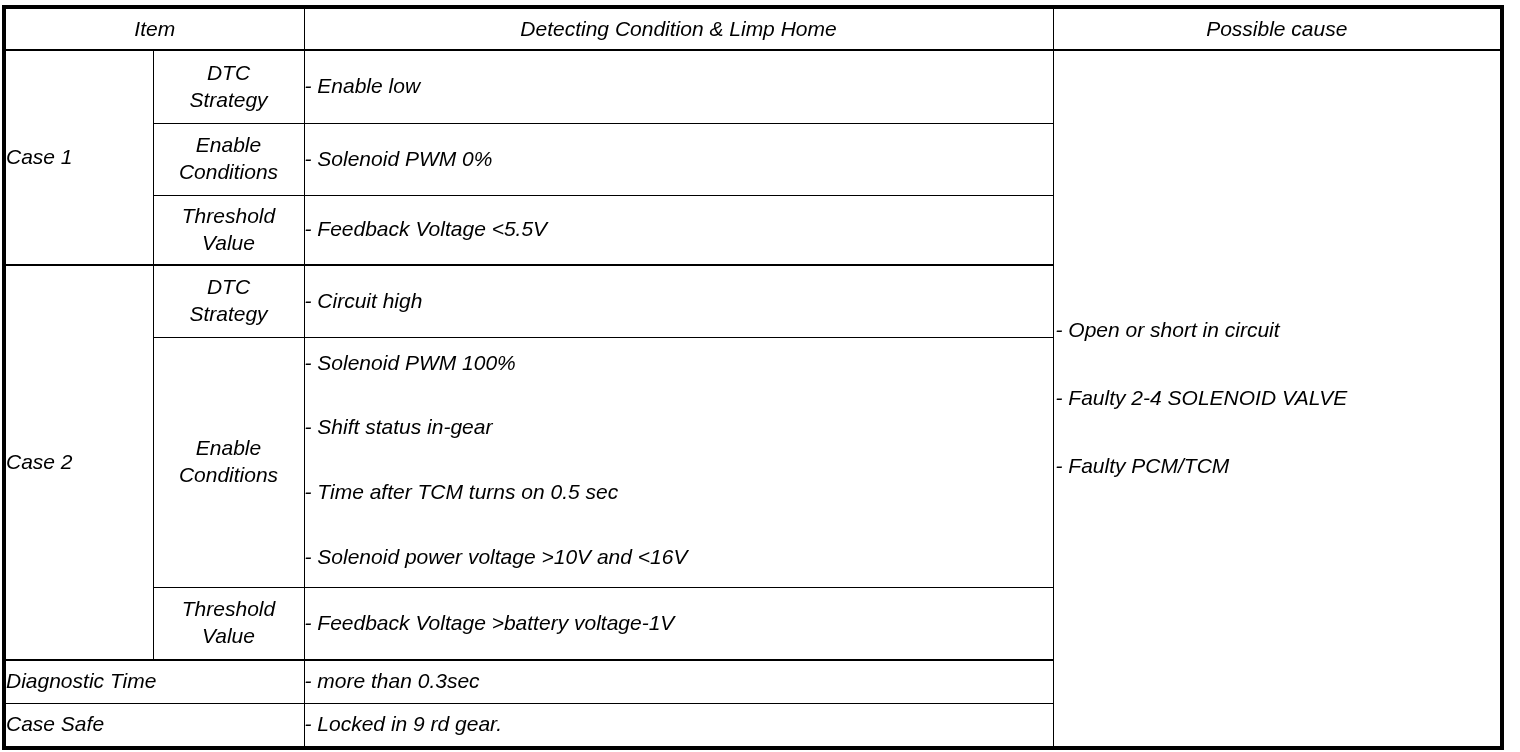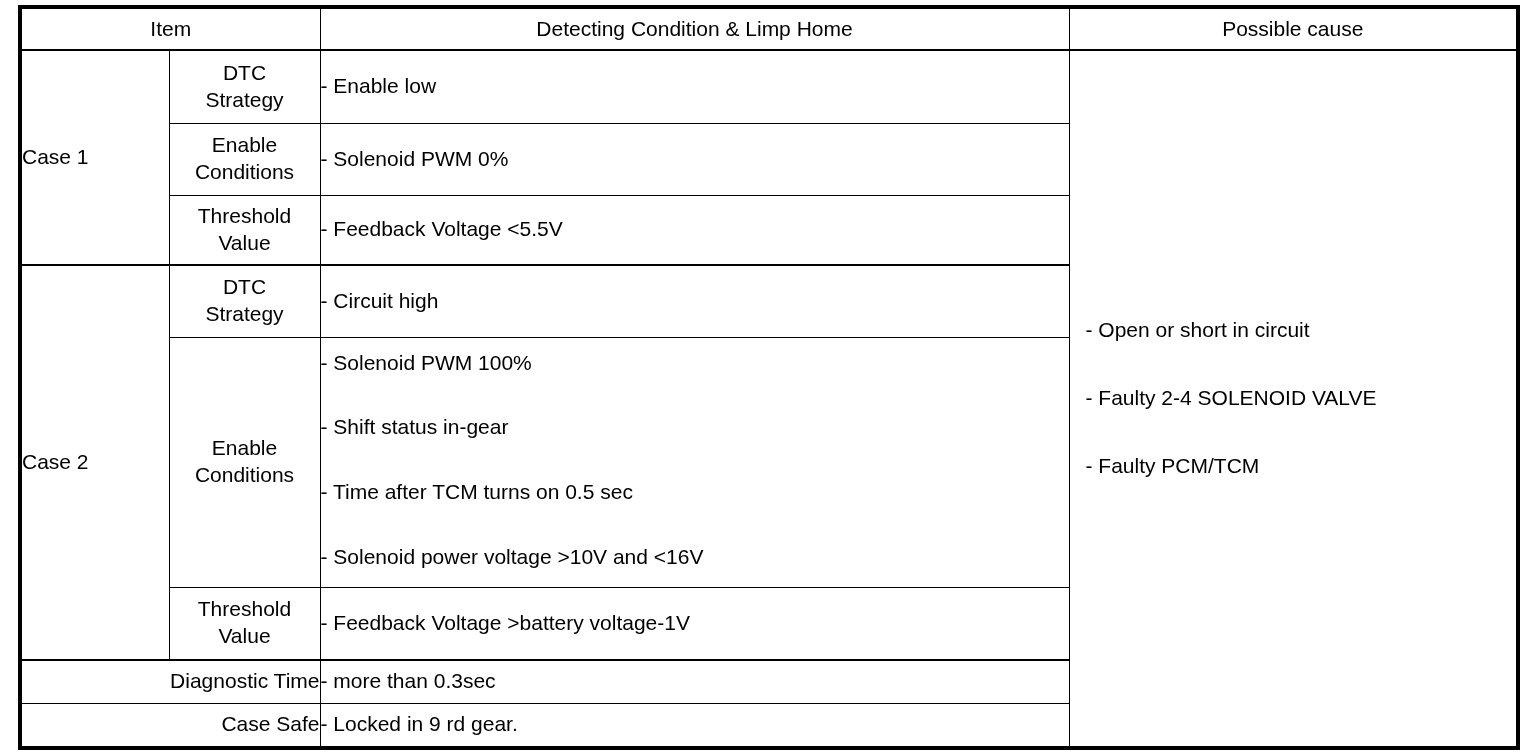--- a/index.html
+++ b/index.html
@@ -19,28 +19,29 @@
     position: relative;
     width: 1520px;
     height: 752px;
     background: #ffffff;
     box-sizing: border-box;
   }
 
   
   .dtc-table {
     position: absolute;
-    left: 18px;
+    left: 2px;
     top: 5px;
     width: 1502px;
     height: 740px;
     border: 4px solid #000000;
     box-sizing: border-box;
     border-collapse: collapse;
     table-layout: fixed;
+    font-style: italic;
   }
 
   .dtc-table td,
   .dtc-table th {
     border: 1.5px solid #000000;
     box-sizing: border-box;
     padding: 0;
     vertical-align: middle;
     font-weight: normal;
     font-size: 21px;
@@ -96,29 +97,29 @@
 
   
   .cause-cell {
     text-align: left;
     padding-left: 10px;
     padding-right: 6px;
     vertical-align: middle;
     font-size: 21px;
   }
   .cause-cell .cond-line {
-    margin: 0 0 41px 16px;
+    margin: 0 0 41px 2px;
   }
   .cause-cell .cond-line:last-child {
     margin-bottom: 0;
   }
 
   
   .full-left {
-    text-align: right;
+    text-align: left;
     font-size: 21px;
   }
 
   
   .case-divider-top {
     border-top: 2.5px solid #000 !important;
   }
 </style>
 </head>
 <body>

